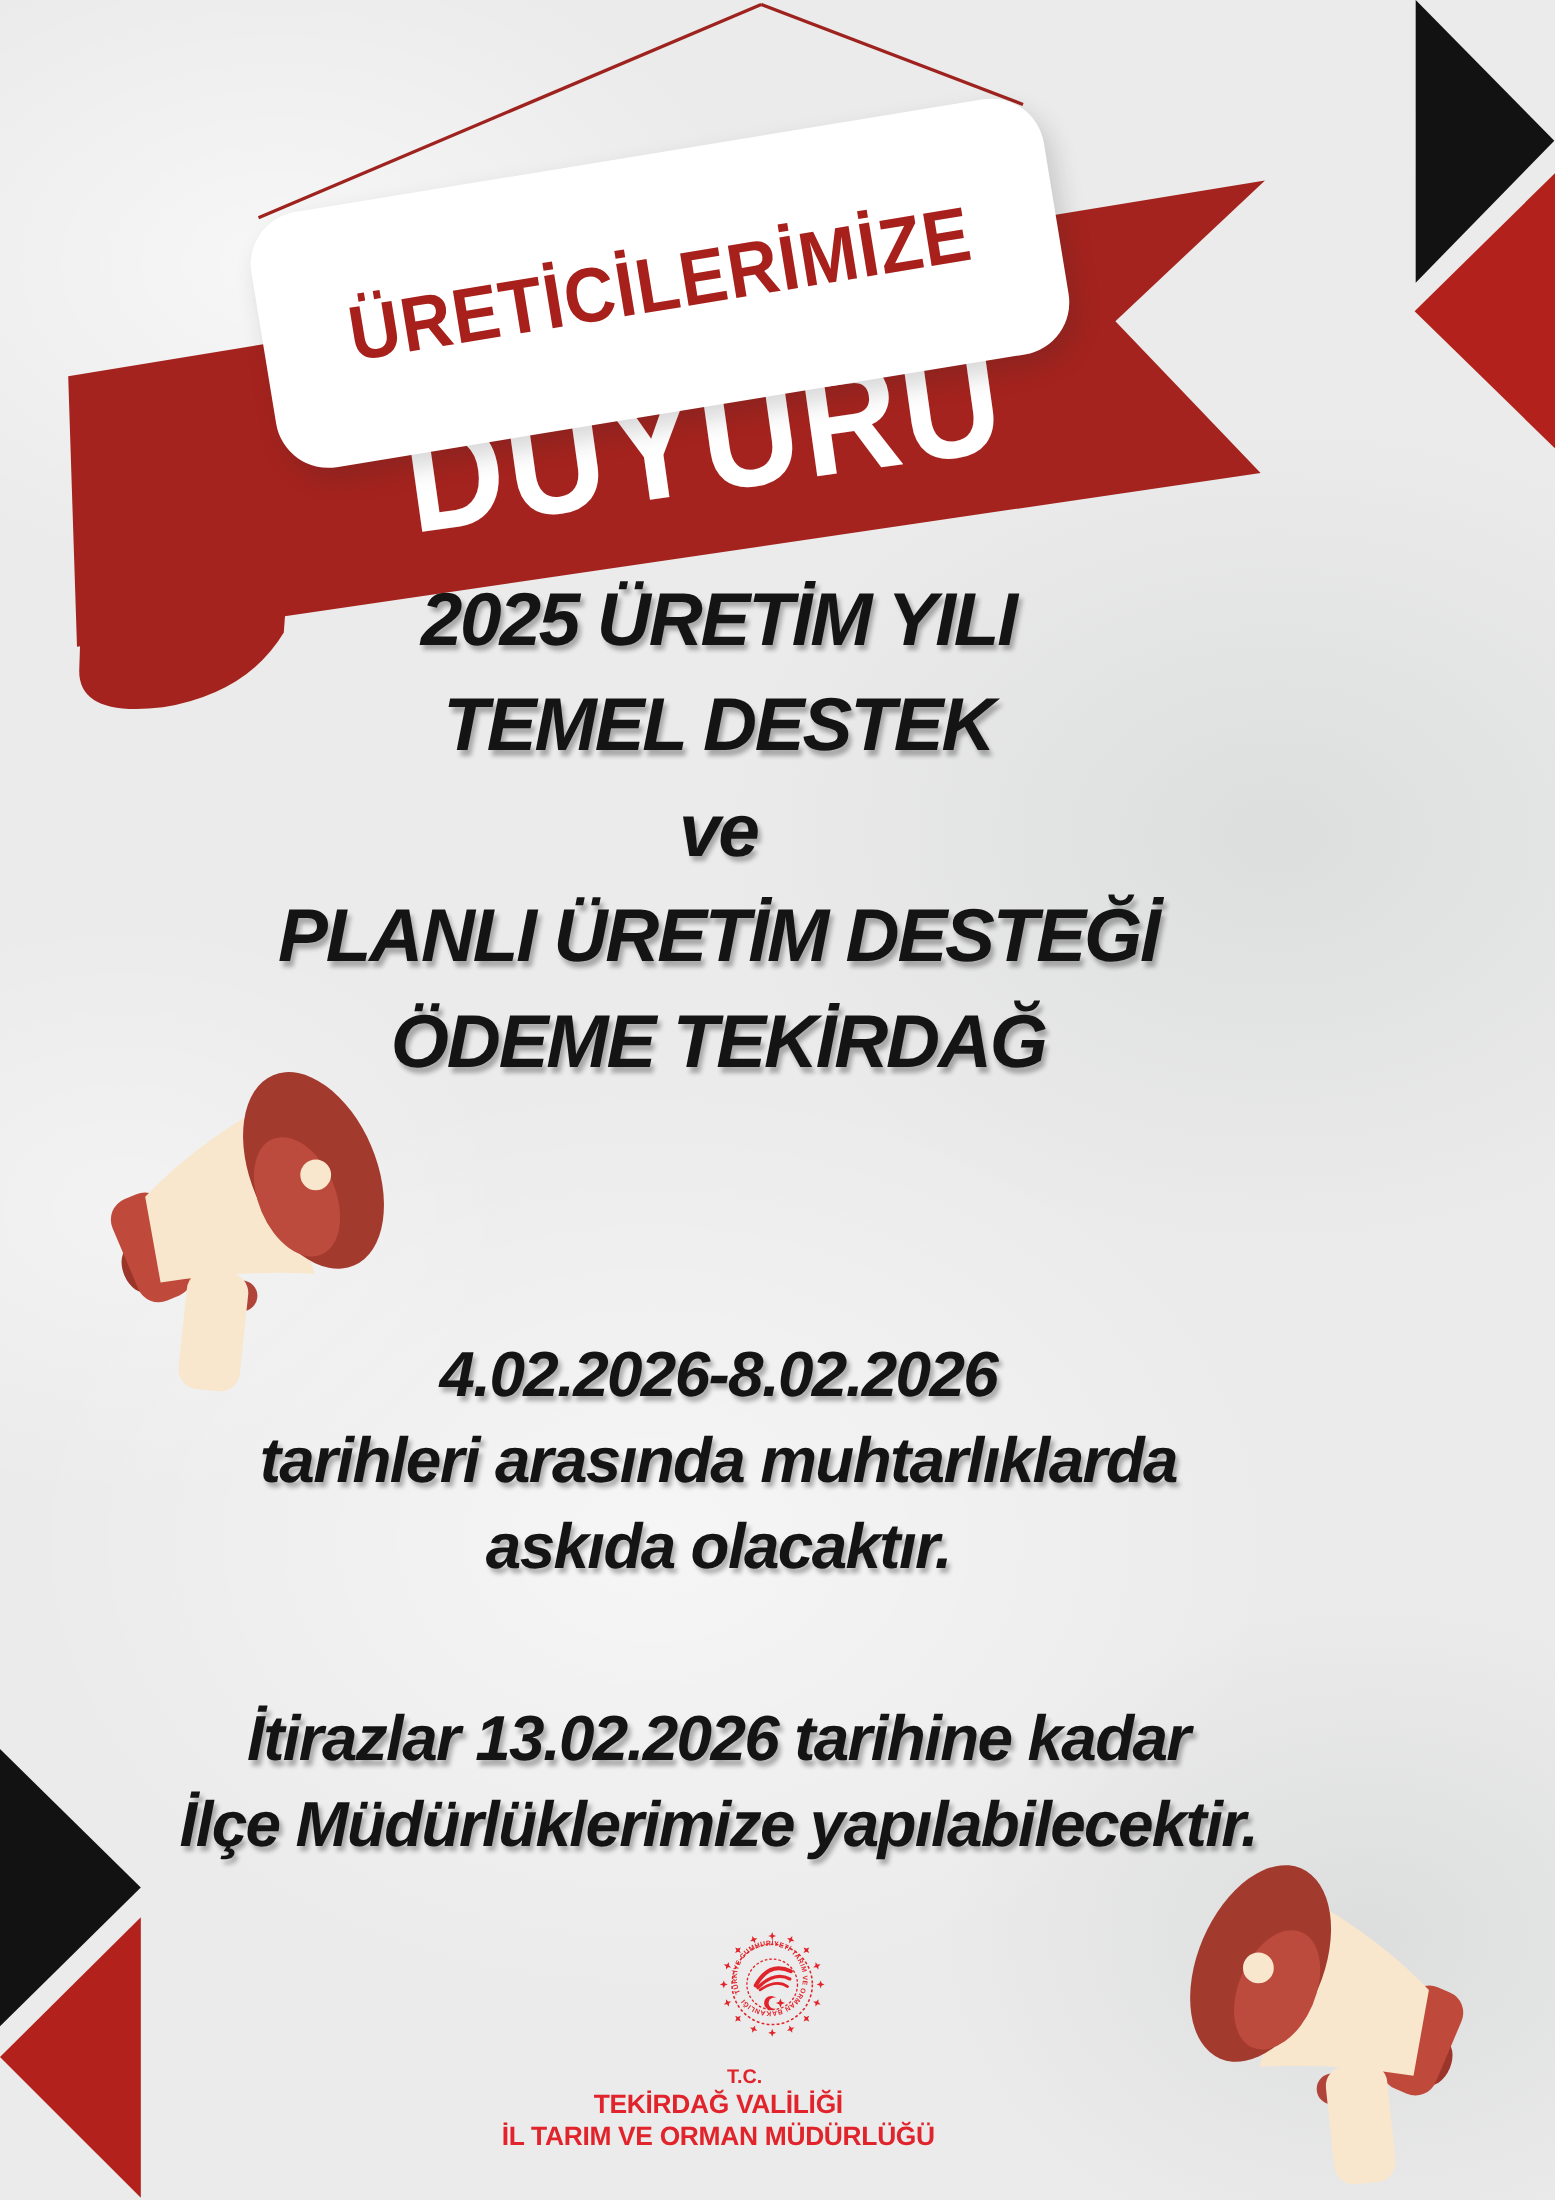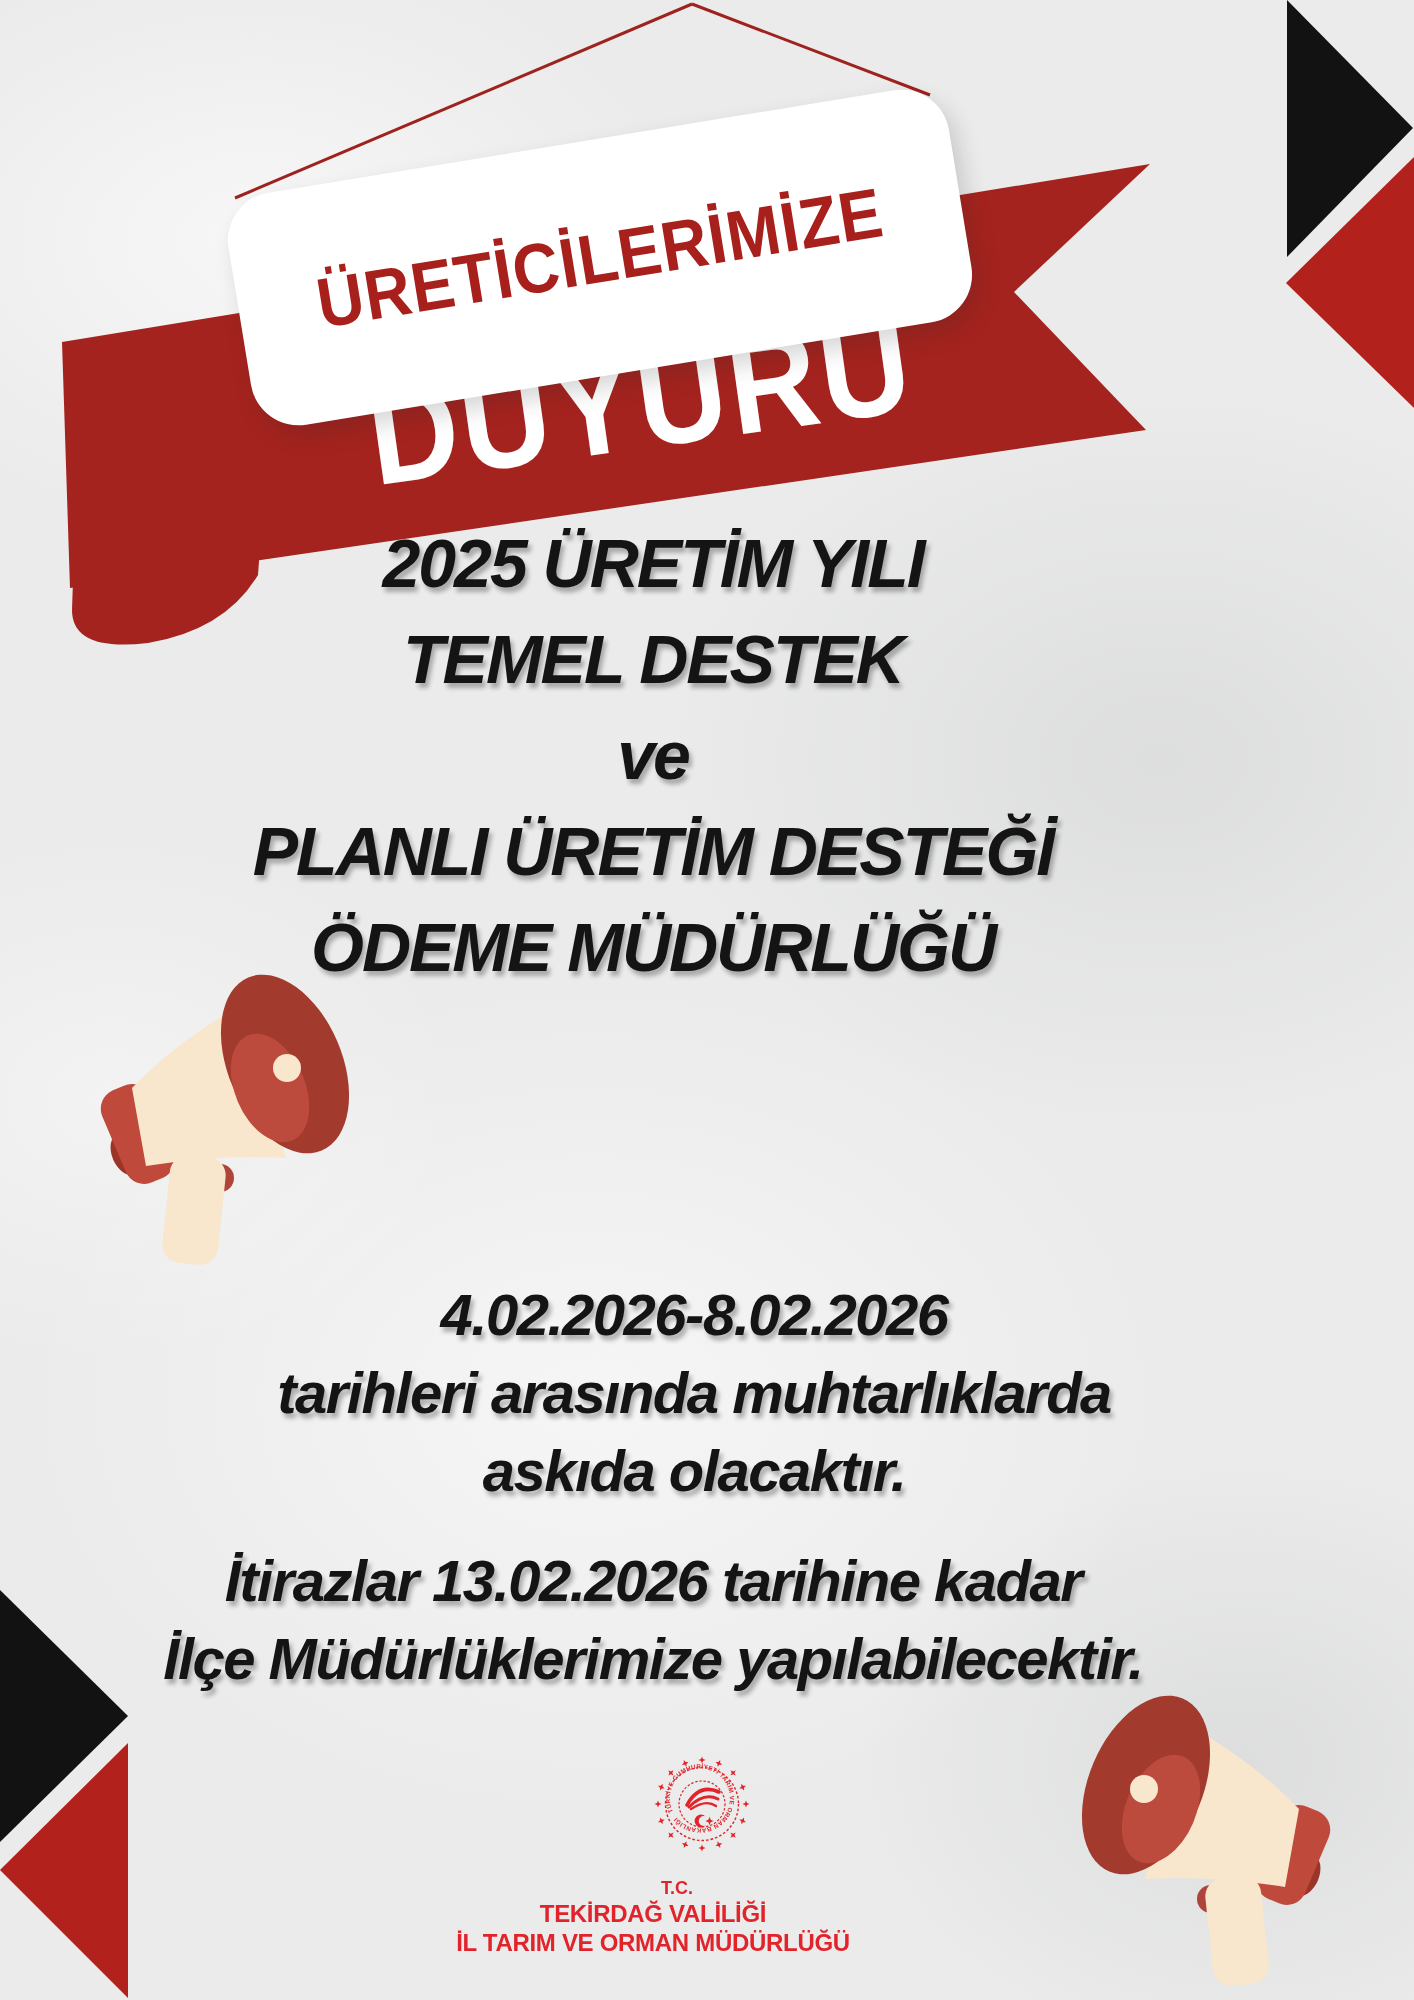--- a/index.html
+++ b/index.html
@@ -45,21 +45,21 @@
     transform:scaleX(.9);
   }
   .txt{position:absolute;left:0;width:1306px;z-index:2;text-align:center;color:#141414;}
   .title-block{top:515px;}
   .title-block .ln{
     height:96px;line-height:96px;
     font-size:68px;font-weight:800;font-style:italic;letter-spacing:-2px;
     text-shadow:3px 5px 4px rgba(30,30,30,.32);
     white-space:nowrap;
   }
-  .hang-block{top:1276px;margin-left:41px;}
+  .hang-block{top:1211px;}
   .hang-block .ln, .objection-block .ln{
     height:78px;line-height:78px;
     font-size:58px;font-weight:800;font-style:italic;letter-spacing:-1.5px;
     text-shadow:3px 5px 4px rgba(30,30,30,.32);
     white-space:nowrap;
   }
   .objection-block{top:1519px;margin-top:23px;}
   .footer-block{top:1876px;color:#e1242b;font-weight:700;}
   .footer-block .f1{font-size:18px;line-height:24px;letter-spacing:0;margin-left:48px;}
   .footer-block .f2{font-size:24px;line-height:27px;letter-spacing:-.3px;}
@@ -147,21 +147,21 @@
 
   <div class="card">
     <div class="card-label">ÜRETİCİLERİMİZE</div>
   </div>
 
   <div class="txt title-block">
     <div class="ln">2025 ÜRETİM YILI</div>
     <div class="ln">TEMEL DESTEK</div>
     <div class="ln">ve</div>
     <div class="ln">PLANLI ÜRETİM DESTEĞİ</div>
-    <div class="ln">ÖDEME MÜDÜRLÜĞÜ</div>
+    <div class="ln">ÖDEME TEKİRDAĞ</div>
   </div>
 
   <div class="txt hang-block">
     <div class="ln">4.02.2026-8.02.2026</div>
     <div class="ln">tarihleri arasında muhtarlıklarda</div>
     <div class="ln">askıda olacaktır.</div>
   </div>
 
   <div class="txt objection-block">
     <div class="ln">İtirazlar 13.02.2026 tarihine kadar</div>

